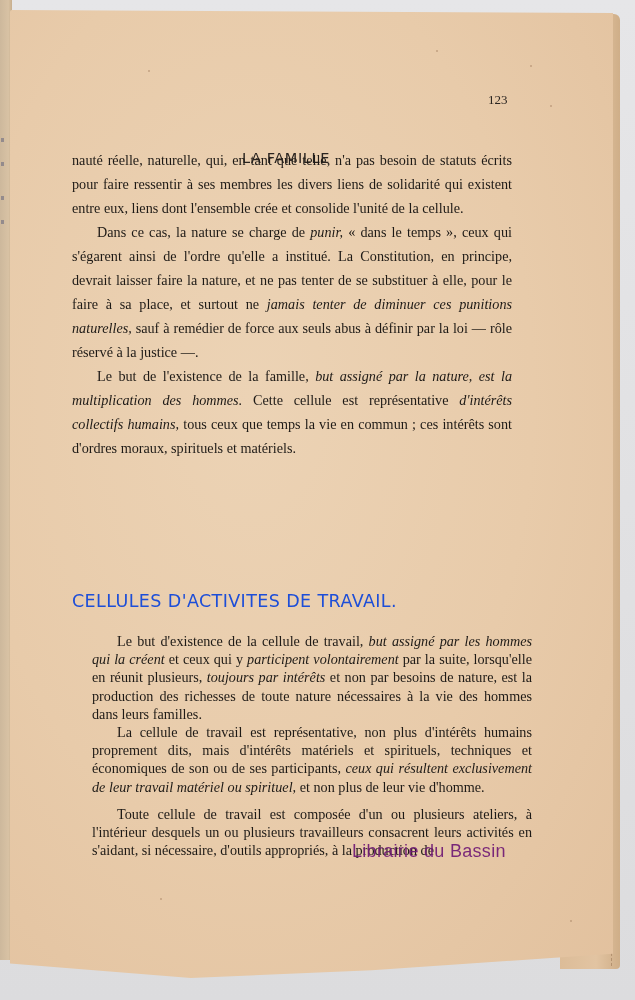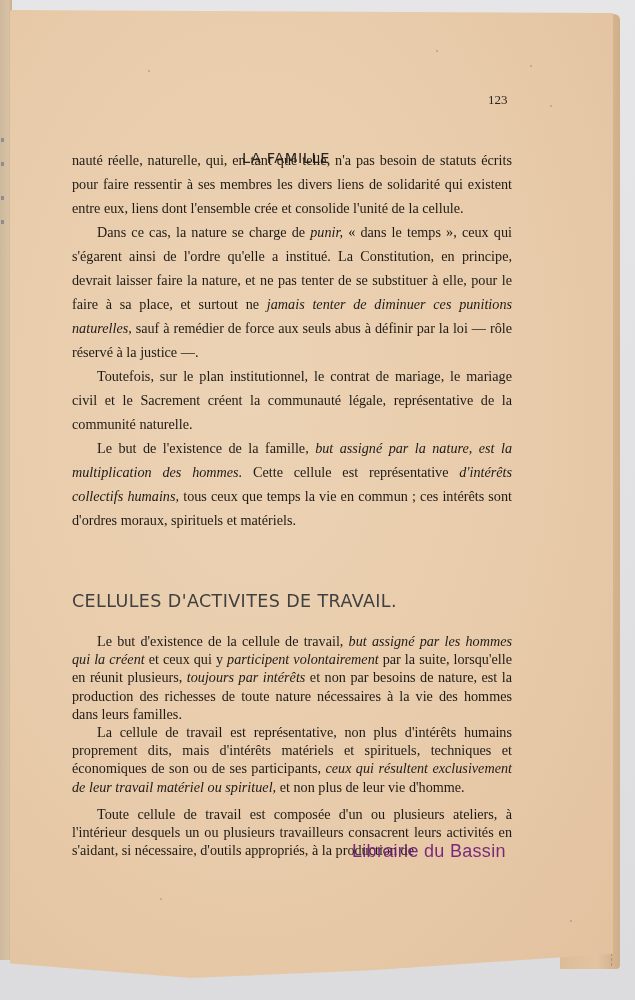--- a/index.html
+++ b/index.html
@@ -54,23 +54,23 @@
       font-size: 14.2px; line-height: 24px; color: #1e1a16;
       text-align: justify;
     }
     .text-block p { margin: 0; }
     .text-block p.indent { text-indent: 25px; }
     .text-block em { font-style: italic; }
     .block-1 { top: 148px; }
     .section-heading {
       position: absolute; left: 72px; top: 591px;
       font-family: "DejaVu Sans", "Liberation Sans", sans-serif;
-      font-size: 17.5px; letter-spacing: .4px; color: #404040; font-weight: 400;
+      font-size: 17.5px; letter-spacing: .4px; color: #1d4ed8; font-weight: 400;
     }
-    .block-2 { top: 632px; line-height: 18.2px; }
+    .block-2 { top: 632px; line-height: 18.2px; margin-left: 20px; }
     .block-2 p.gap { margin-top: 9px; }
     .watermark {
       position: absolute; left: 352px; top: 841px;
       font-family: Liberation Sans, sans-serif;
       font-size: 18px; color: #701a75; opacity: .92; letter-spacing: .3px;
       white-space: nowrap;
     }
   </style>
 </head>
 <body>
@@ -93,21 +93,20 @@
   <span class="speck" style="left:150px;top:888px"></span>
   <span class="speck" style="left:560px;top:910px"></span>
 </div>
 
 <div class="running-head">LA FAMILLE</div>
 <div class="folio">123</div>
 
 <div class="text-block block-1" id="block-1">
     <p><span>nauté réelle, naturelle, qui, en tant que telle, n'a pas besoin de statuts écrits pour faire ressentir à ses membres les divers liens de solidarité qui existent entre eux, liens dont l'ensemble crée et consolide l'unité de la cellule.</span></p>
     <p class="indent"><span>Dans ce cas, la nature se charge de </span><em>punir,</em><span> « dans le temps », ceux qui s'égarent ainsi de l'ordre qu'elle a institué. La Constitution, en principe, devrait laisser faire la nature, et ne pas tenter de se substituer à elle, pour le faire à sa place, et surtout ne </span><em>jamais tenter de diminuer ces punitions naturelles,</em><span> sauf à remédier de force aux seuls abus à définir par la loi — rôle réservé à la justice —.</span></p>
-    <p class="indent"><span>Toutefois, sur le plan institutionnel, le contrat de mariage, le mariage civil et le Sacrement créent la communauté légale, représentative de la communité naturelle.</span></p>
     <p class="indent"><span>Le but de l'existence de la famille, </span><em>but assigné par la nature, est la multiplication des hommes.</em><span> Cette cellule est représentative </span><em>d'intérêts collectifs humains,</em><span> tous ceux que temps la vie en commun ; ces intérêts sont d'ordres moraux, spirituels et matériels.</span></p>
   </div>
 
 <div class="section-heading">CELLULES D'ACTIVITES DE TRAVAIL.</div>
 
 <div class="text-block block-2" id="block-2">
     <p class="indent"><span>Le but d'existence de la cellule de travail, </span><em>but assigné par les hommes qui la créent</em><span> et ceux qui y </span><em>participent volontairement</em><span> par la suite, lorsqu'elle en réunit plusieurs, </span><em>toujours par intérêts</em><span> et non par besoins de nature, est la production des richesses de toute nature nécessaires à la vie des hommes dans leurs familles.</span></p>
     <p class="indent"><span>La cellule de travail est représentative, non plus d'intérêts humains proprement dits, mais d'intérêts matériels et spirituels, techniques et économiques de son ou de ses participants, </span><em>ceux qui résultent exclusivement de leur travail matériel ou spirituel,</em><span> et non plus de leur vie d'homme.</span></p>
     <p class="indent gap"><span>Toute cellule de travail est composée d'un ou plusieurs ateliers, à l'intérieur desquels un ou plusieurs travailleurs consacrent leurs activités en s'aidant, si nécessaire, d'outils appropriés, à la production de</span></p>
   </div>

